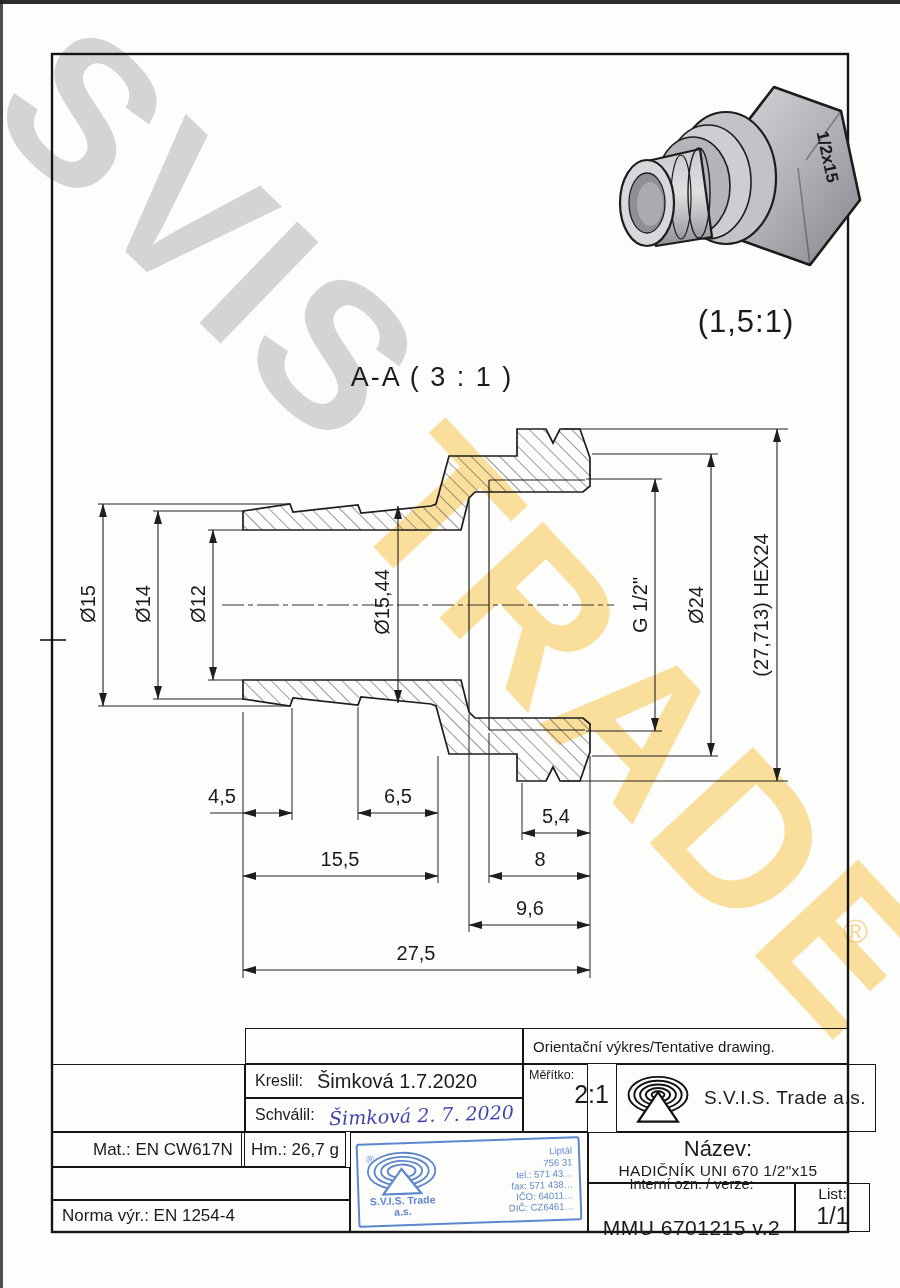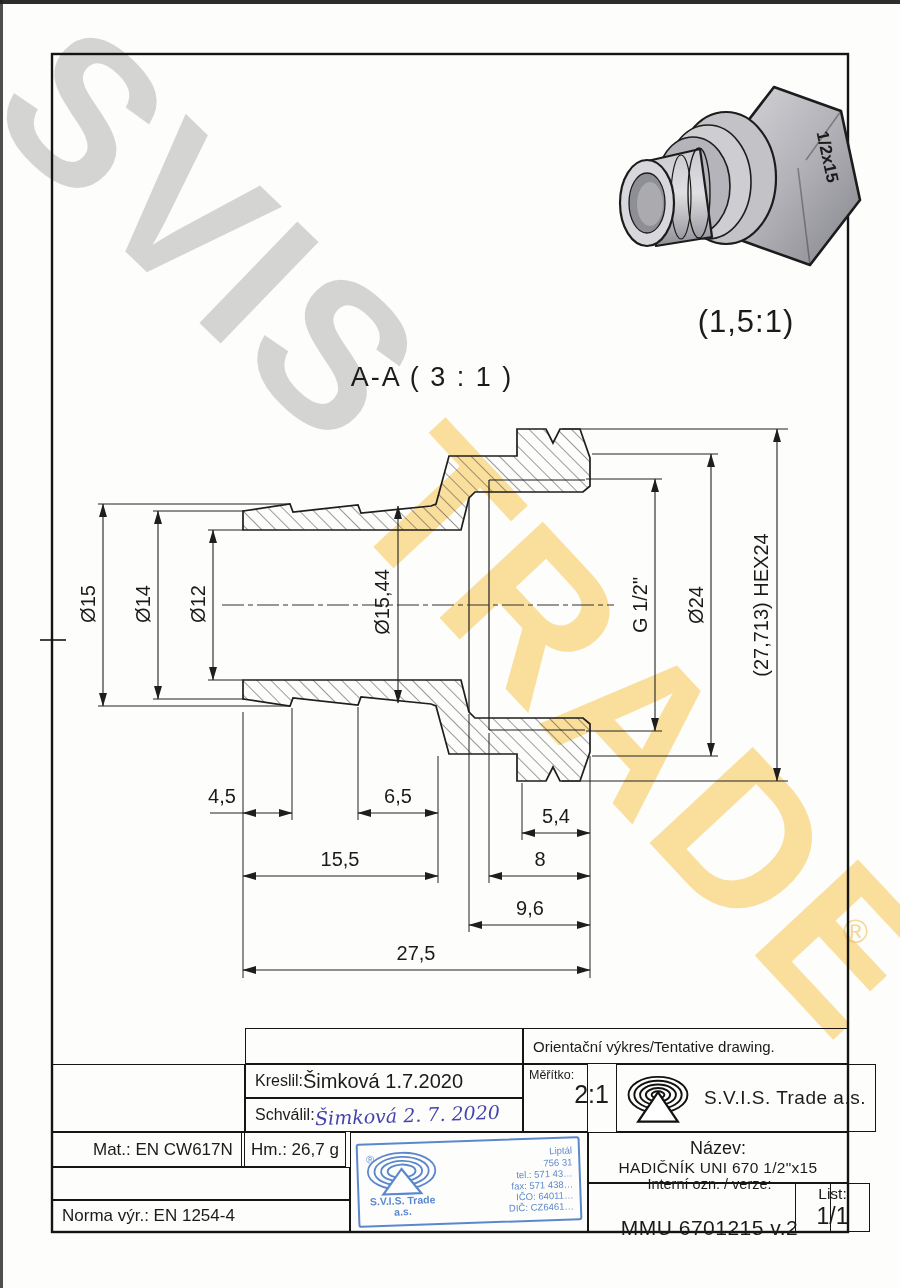--- a/index.html
+++ b/index.html
@@ -15,30 +15,30 @@
   .wm-reg{position:absolute;left:843px;top:912px;font-size:34px;color:rgba(236,186,72,0.55);z-index:1;}
 
   svg.sheet{position:absolute;left:0;top:0;z-index:2;font-family:"Liberation Sans",sans-serif;}
   svg.sheet text{fill:#1b1b1b;}
 
   
   .tb{position:absolute;left:52px;top:1028px;width:796px;height:204px;z-index:3;}
   .cell{position:absolute;box-sizing:border-box;border:1.7px solid #151515;background:transparent;}
   .pad{padding:0 0 0 9px;display:flex;align-items:center;}
   .f17{font-size:17px;}
-  .lblrow{display:flex;align-items:center;padding-left:9px;}
+  .lblrow{display:flex;align-items:center;gap:14px;padding-left:9px;}
   .sm{font-size:15px;}
   .sig{color:#4343ad;font-family:"DejaVu Serif",serif;font-style:italic;font-size:19px;transform:rotate(-2deg);}
   .meritko{display:flex;flex-direction:row;}
   .meritko .mlabel{font-size:12.5px;padding:3px 0 0 5px;}
   .meritko .mval{font-size:25px;text-align:center;flex:1;display:flex;align-items:center;justify-content:center;padding-bottom:8px;}
   .company{display:flex;align-items:center;justify-content:center;gap:14px;margin-left:28px;}
   .company .cname{font-size:19px;letter-spacing:.5px;}
   .center2{display:flex;flex-direction:column;align-items:center;justify-content:center;}
-  .nazev-l{font-size:18px;}
+  .nazev-l{font-size:22px;}
   .nazev-v{font-size:15.5px;letter-spacing:.3px;}
   .interni-l{font-size:14.5px;}
   .interni-v{font-size:21px;letter-spacing:.5px;}
   .list-l{font-size:15.5px;}
   .list-v{font-size:23px;}
 
   
   .stampcell{display:flex;align-items:center;justify-content:center;}
   .stamp{width:208px;height:76px;border:2px solid #4b7bc8;border-radius:3px;color:#4b7bc8;
          transform:rotate(-2deg);display:flex;align-items:center;padding:2px 6px;gap:6px;opacity:.9;}
@@ -240,21 +240,21 @@
           <div>IČO: 64011…</div>
           <div>DIČ: CZ6461…</div>
         </div>
       </div>
     </div>
 
     <div class="cell center2" style="left:536px;top:104px;width:260px;height:51px;">
       <span class="nazev-l">Název:</span>
       <span class="nazev-v">HADIČNÍK UNI 670 1/2"x15</span>
     </div>
-    <div class="cell center2" style="left:536px;top:155px;width:243px;height:49px;gap:24px;">
+    <div class="cell center2" style="left:536px;top:155px;width:207px;height:49px;gap:24px;">
       <span class="interni-l">Interní ozn. / verze:</span>
       <span class="interni-v">MMU 6701215 v.2</span>
     </div>
     <div class="cell center2" style="left:743px;top:155px;width:75px;height:49px;">
       <span class="list-l">List:</span>
       <span class="list-v">1/1</span>
     </div>
   </div>
 </div>
 

